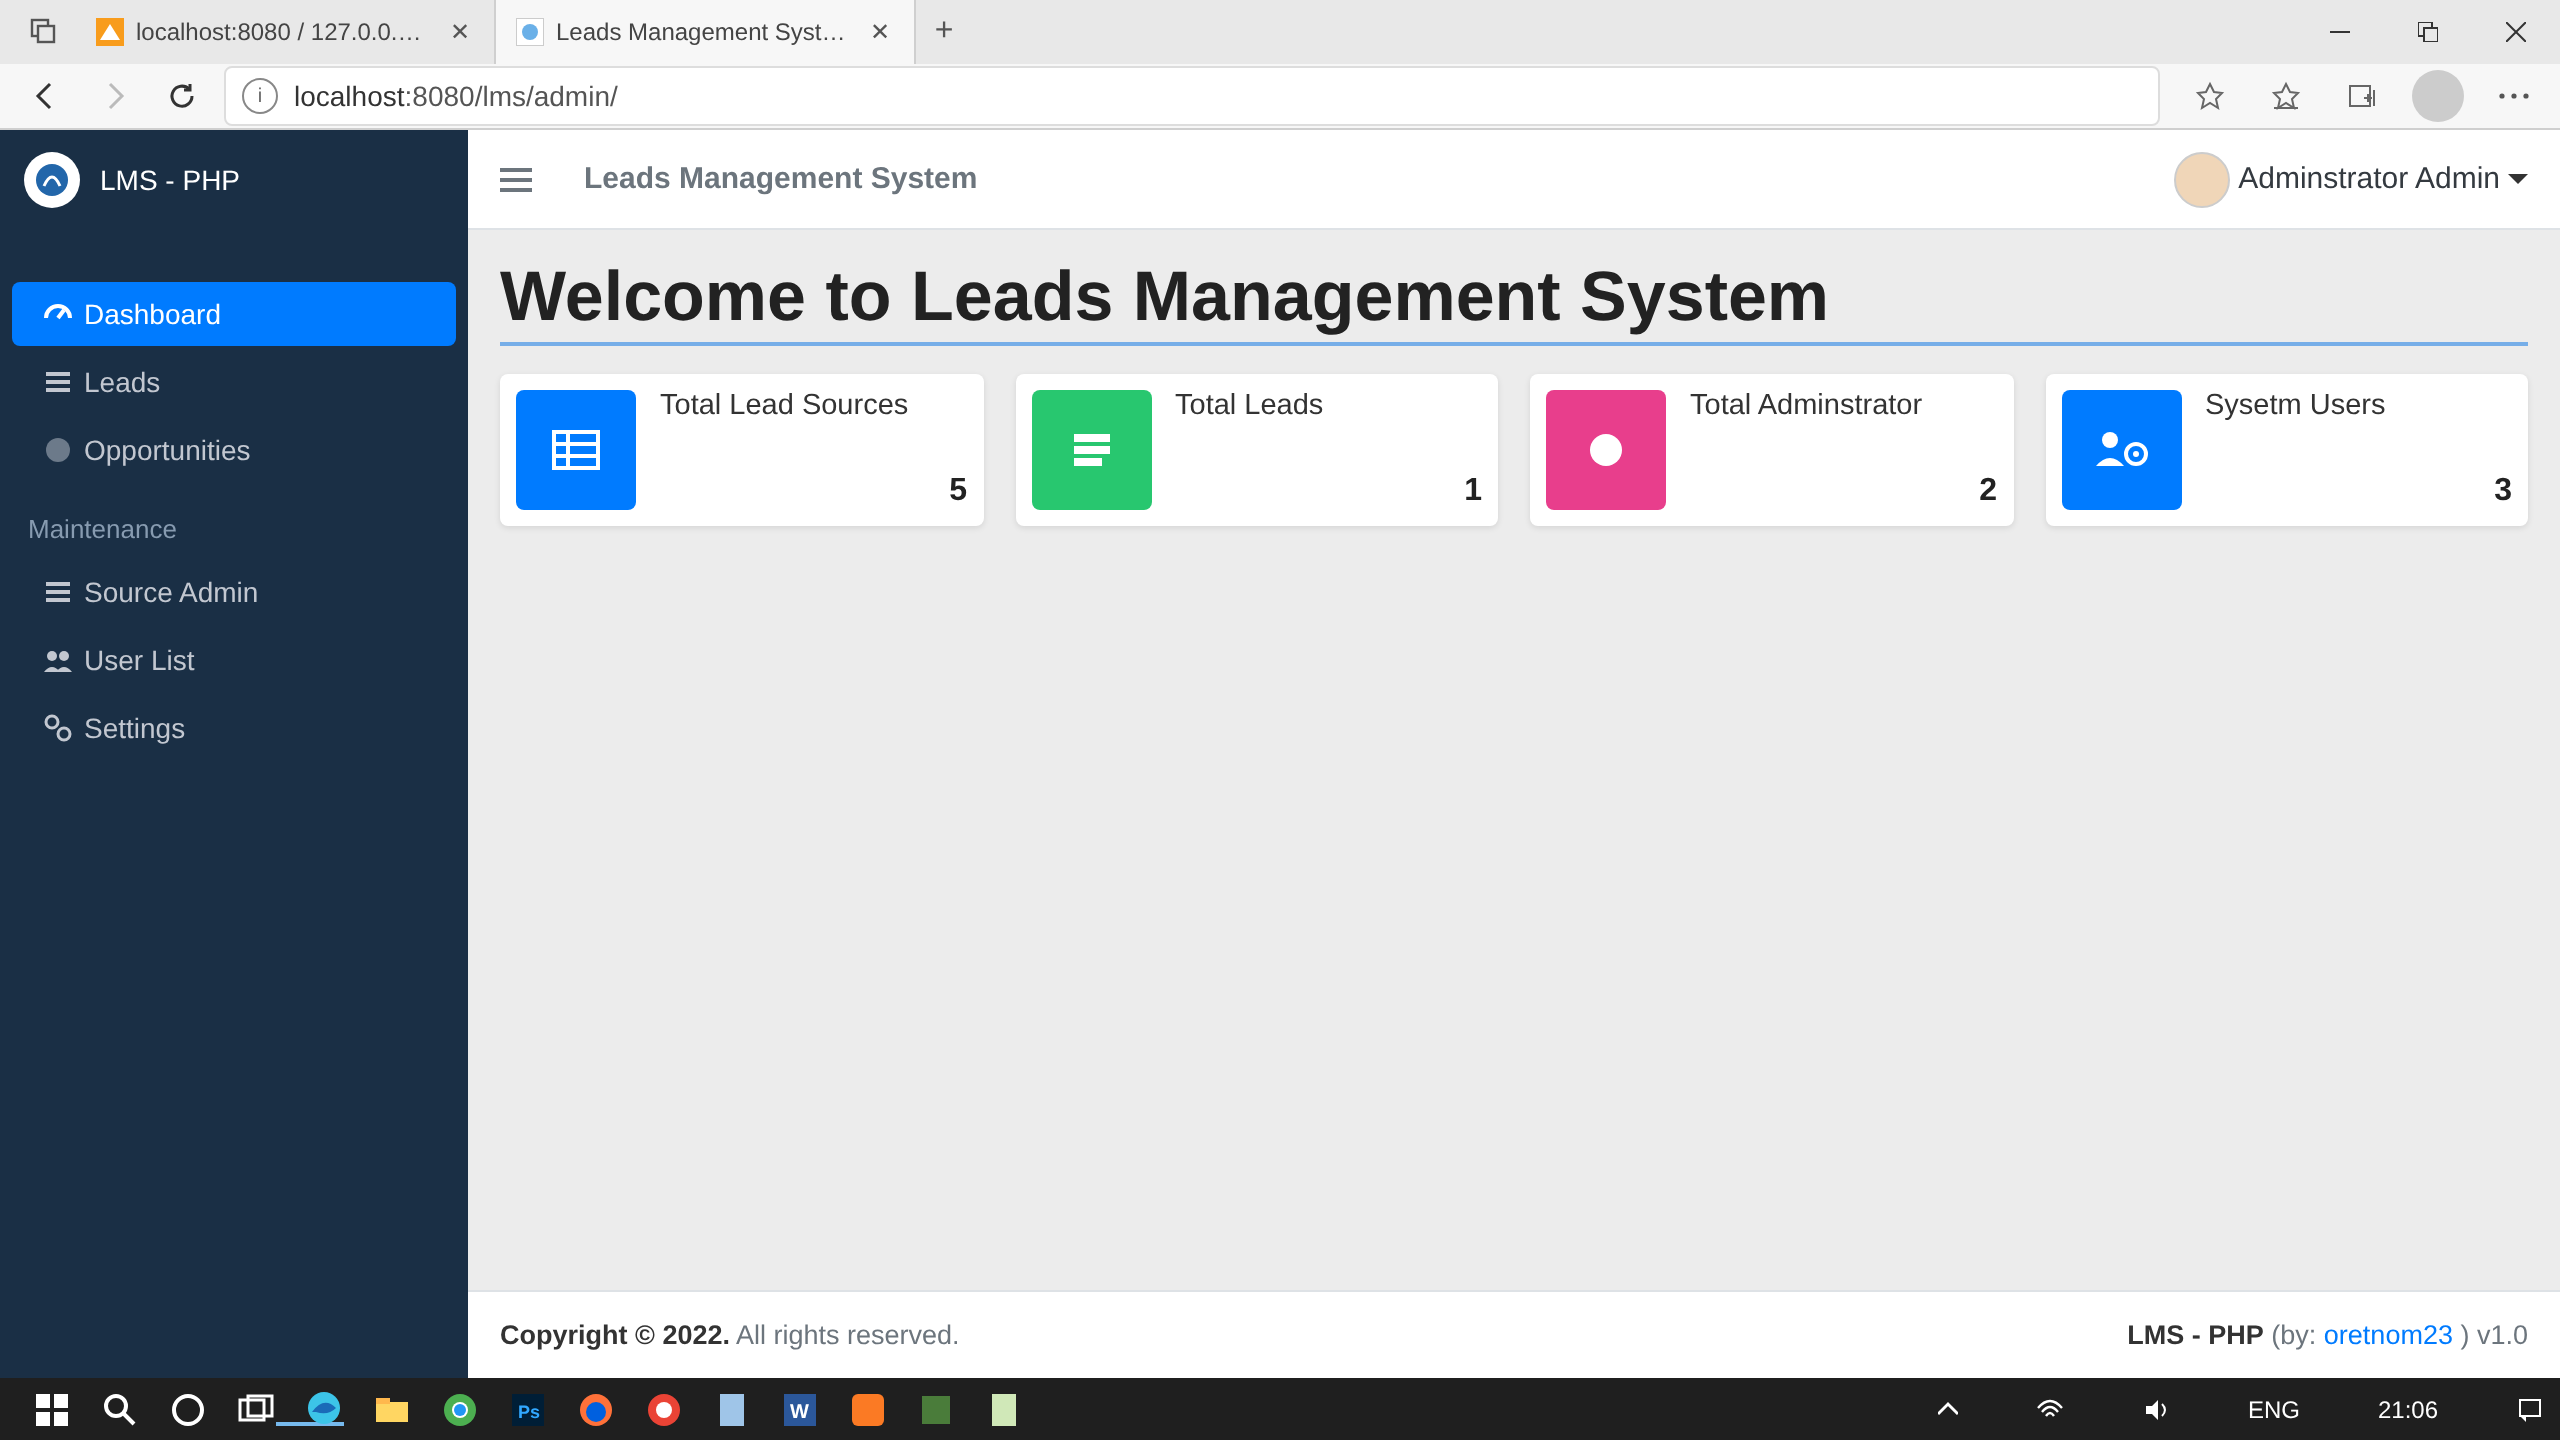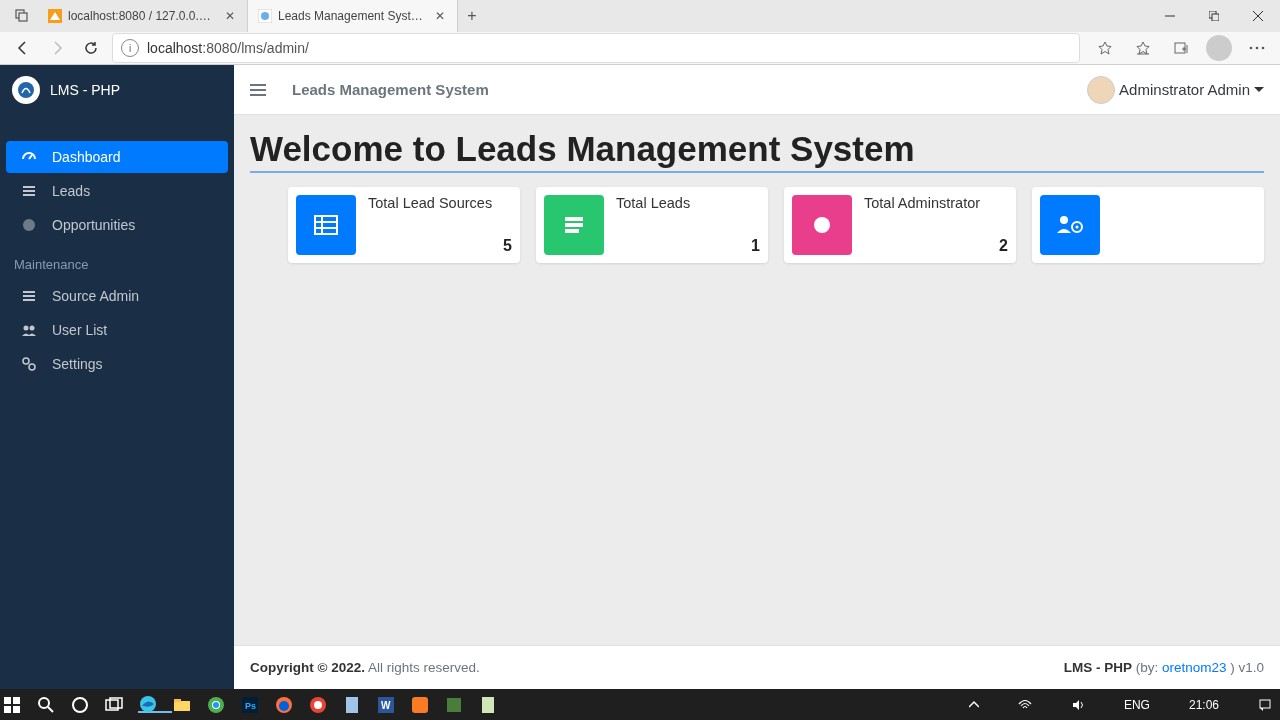--- a/index.html
+++ b/index.html
@@ -25,50 +25,50 @@
 .right-icons{display:flex;gap:4px;margin-left:4px;}
 .avatar-circle{width:26px;height:26px;border-radius:50%;background:#ccc;}
 
 
 .app{display:flex;height:624px;position:relative;}
 .sidebar{width:234px;background:#1a2f45;color:#c2c7d0;display:flex;flex-direction:column;}
 .brand{height:50px;display:flex;align-items:center;gap:10px;padding:0 12px;}
 .brand-logo{width:28px;height:28px;border-radius:50%;background:#fff;display:flex;align-items:center;justify-content:center;}
 .brand-text{font-size:14px;color:#fff;font-weight:500;}
 .nav{padding-top:24px;}
-.nav-item{height:32px;display:flex;align-items:center;gap:14px;padding:0 14px;font-size:14px;color:#c2c7d0;cursor:pointer;border-radius:4px;margin:2px 6px;}
+.nav-item{height:32px;display:flex;align-items:center;gap:4px;padding:0 14px;font-size:14px;color:#c2c7d0;cursor:pointer;border-radius:4px;margin:2px 6px;}
 .nav-item.active{background:#007bff;color:#fff;}
 .nav-icon{width:18px;height:18px;display:inline-flex;align-items:center;justify-content:center;}
 .nav-header{font-size:13px;color:#879bb0;padding:14px 14px 6px;}
 
 .main{flex:1;display:flex;flex-direction:column;background:#ececec;}
 .topbar{height:50px;background:#fff;border-bottom:1px solid #dee2e6;display:flex;align-items:center;padding:0 16px;}
 .hamburger{width:22px;color:#6c757d;cursor:pointer;margin-right:20px;}
 .topbar-title{font-size:15px;color:#6c757d;font-weight:600;}
 .user-menu{margin-left:auto;display:flex;align-items:center;gap:4px;cursor:pointer;}
 .user-avatar{width:28px;height:28px;border-radius:50%;background:#f0d6b8;border:1px solid #ccc;}
 .user-name{font-size:15px;color:#343a40;font-weight:500;}
 
 .content{padding:14px 16px;flex:1;}
 .page-title{font-size:35px;font-weight:700;color:#222;padding-bottom:2px;border-bottom:2px solid #76aee8;margin-bottom:14px;}
-.cards{display:flex;gap:16px;margin-left:38px;}
+.cards{display:flex;gap:16px;}
 .card{flex:1;background:#fff;border-radius:4px;box-shadow:0 1px 3px rgba(0,0,0,.1);padding:8px;display:flex;gap:12px;}
 .card-icon{width:60px;height:60px;border-radius:4px;display:flex;align-items:center;justify-content:center;}
 .card-body{flex:1;display:flex;flex-direction:column;justify-content:space-between;}
 .card-label{font-size:14.5px;color:#333;}
 .card-value{font-size:16px;font-weight:700;text-align:right;color:#222;}
 
 .footer{height:44px;background:#fff;border-top:1px solid #dee2e6;display:flex;align-items:center;padding:0 16px;font-size:13.5px;color:#6c757d;}
 .footer b{color:#333;}
 .footer .rgt{margin-left:auto;}
 .footer .lnk{color:#007bff;}
 
 
 .taskbar{height:31px;background:#1f1f1f;display:flex;align-items:center;padding:0 2px;}
-.tb-item{width:34px;height:16px;display:flex;align-items:center;justify-content:flex-start;color:#fff;cursor:pointer;}
+.tb-item{width:34px;height:16px;display:flex;align-items:center;justify-content:flex-end;color:#fff;cursor:pointer;}
 .tb-item.active{border-bottom:2px solid #76b9ed;}
 .tb-icon{width:20px;height:20px;}
 .tb-right{margin-left:auto;display:flex;align-items:center;color:#fff;font-size:12px;gap:27px;}
 .tb-right div{padding:0 6px;}
 
 svg{display:block;}
 </style>
 </head>
 <body>
 
@@ -313,20 +313,24 @@
         </div>
         <div class="card">
           <div class="card-icon" style="background:#007bff">
               <svg width="30" height="28" viewBox="0 0 30 28">
                 <circle cx="9" cy="9" r="4" fill="#fff"></circle>
                 <path d="M2 22 Q9 14 16 22" fill="#fff"></path>
                 <circle cx="22" cy="16" r="5" fill="none" stroke="#fff" stroke-width="2"></circle>
                 <circle cx="22" cy="16" r="1.5" fill="#fff"></circle>
               </svg>
             </div>
+          <div class="card-body">
+              <div class="card-label">Sysetm Users</div>
+              <div class="card-value">3</div>
+            </div>
         </div>
       </div>
     </div>
 
     <div class="footer">
       <span><b>Copyright © 2022.</b><span> All rights reserved.</span></span>
       <span class="rgt">
         <b>LMS - PHP</b><span> (by: </span><span class="lnk">oretnom23</span><span> )</span><span> v1.0</span>
       </span>
     </div>

